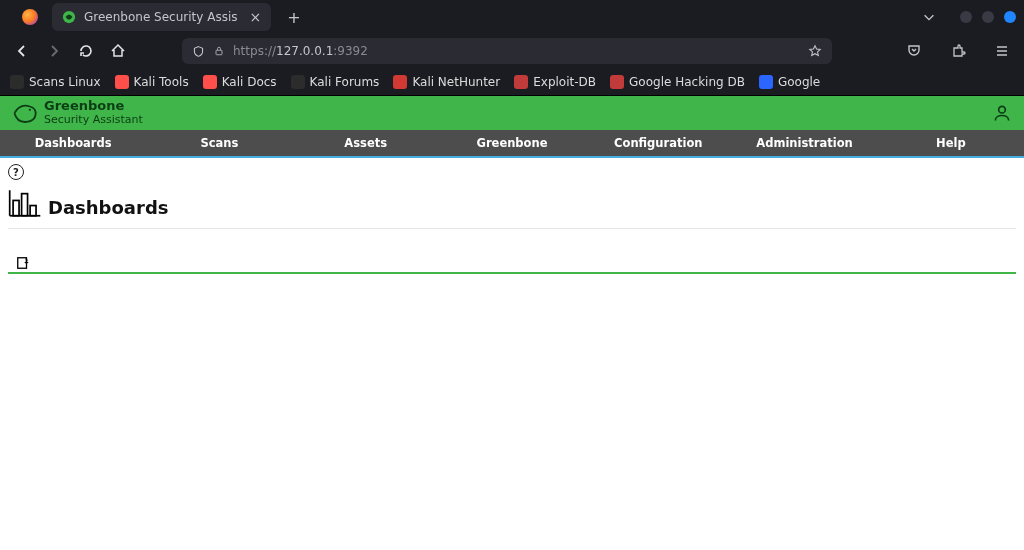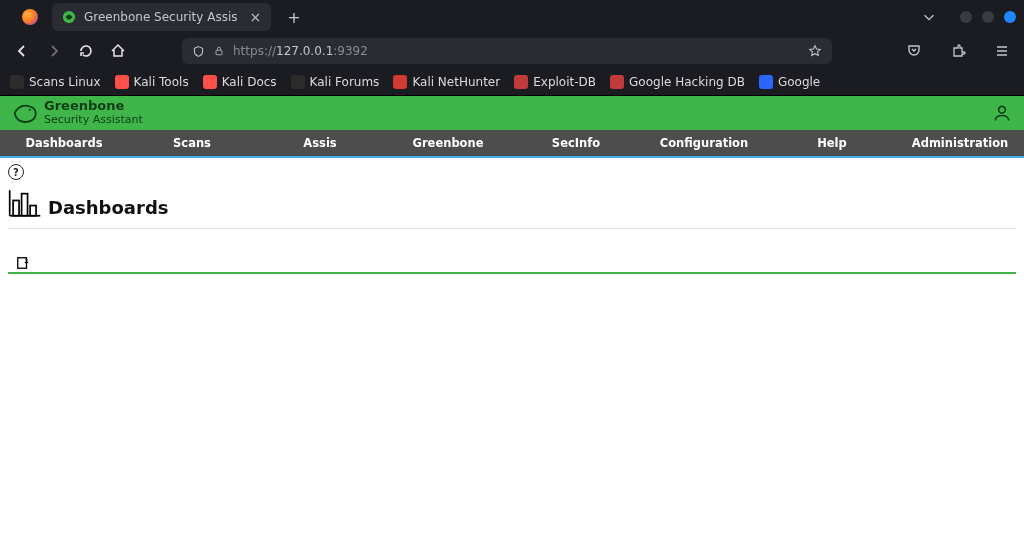--- a/index.html
+++ b/index.html
@@ -191,26 +191,25 @@
     <svg class="user-ico" viewBox="0 0 24 24">
       <circle cx="12" cy="8" r="4" stroke="#0c3d14" stroke-width="2" fill="none"></circle>
       <path d="M4 21c0-4 4-6 8-6s8 2 8 6" stroke="#0c3d14" stroke-width="2" fill="none"></path>
     </svg>
   </div>
 
   <div class="gb-menu bottomline">
 
   <div class="mi">Dashboards</div>
       <div class="mi">Scans</div>
-      <div class="mi">Assis</div>
+      <div class="mi">Assets</div>
       <div class="mi">Greenbone</div>
-      <div class="mi">SecInfo</div>
       <div class="mi">Configuration</div>
+      <div class="mi">Administration</div>
       <div class="mi">Help</div>
-      <div class="mi">Administration</div>
     </div>
 
   <div class="content">
     <span class="help-corner">?</span>
 
     <div class="page-h">
       <svg class="barchart" viewBox="0 0 40 34">
         <line x1="2" y1="2" x2="2" y2="32" stroke="#000" stroke-width="2"></line>
         <line x1="2" y1="32" x2="38" y2="32" stroke="#000" stroke-width="2"></line>
         <rect x="6" y="14" width="7" height="18" fill="none" stroke="#000" stroke-width="2"></rect>

